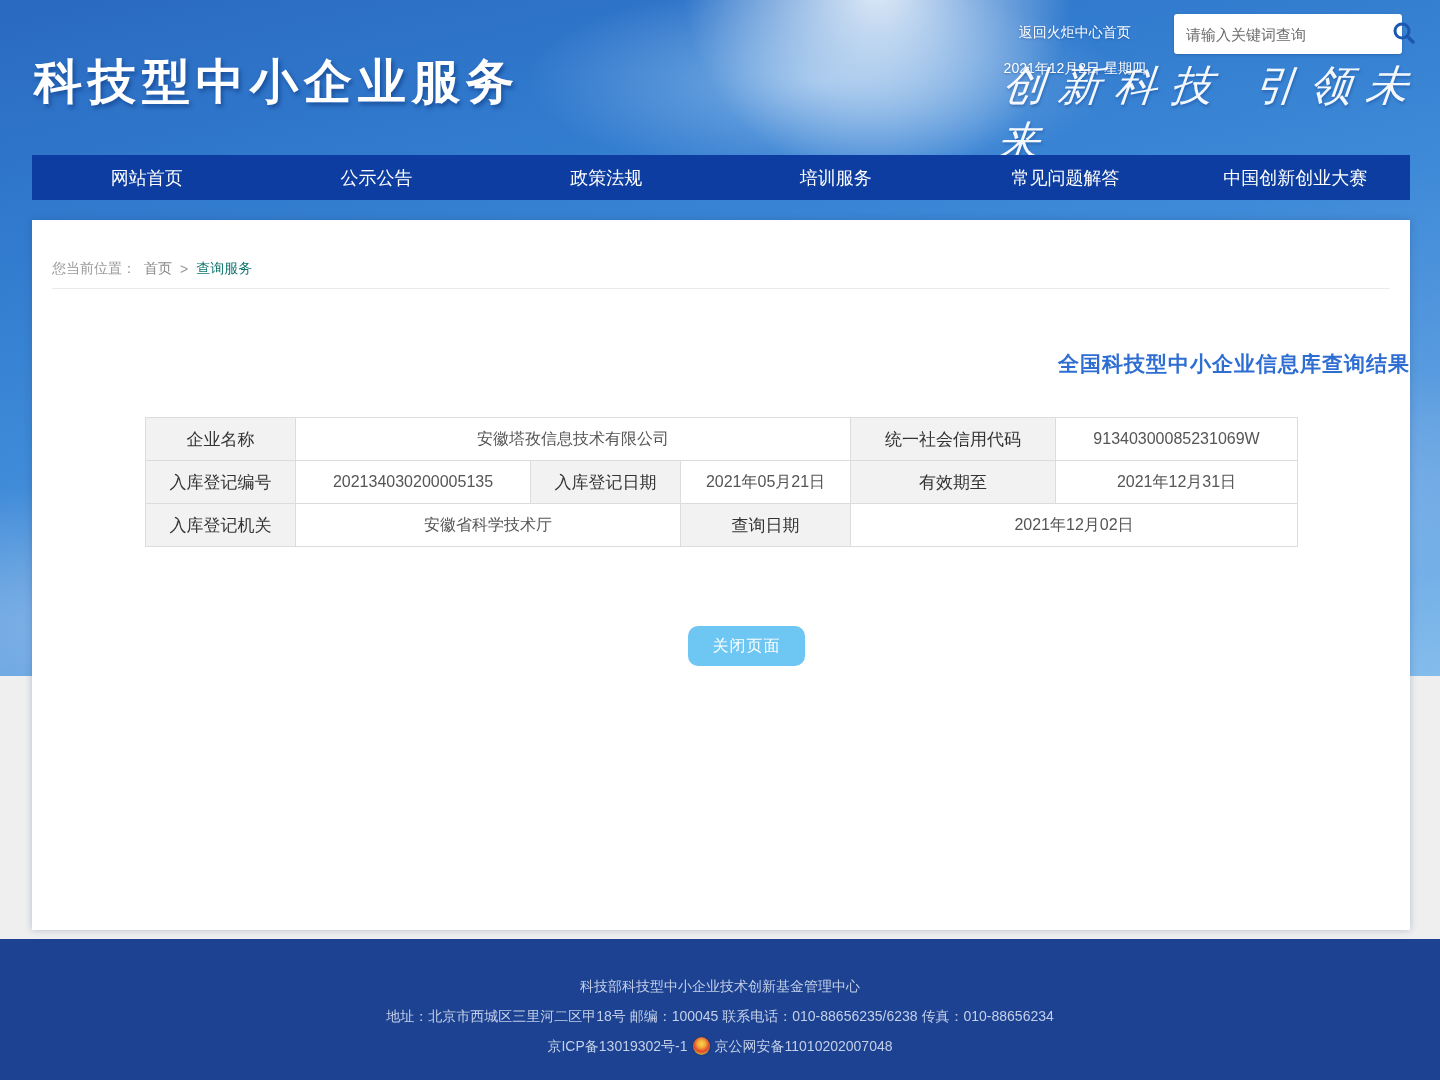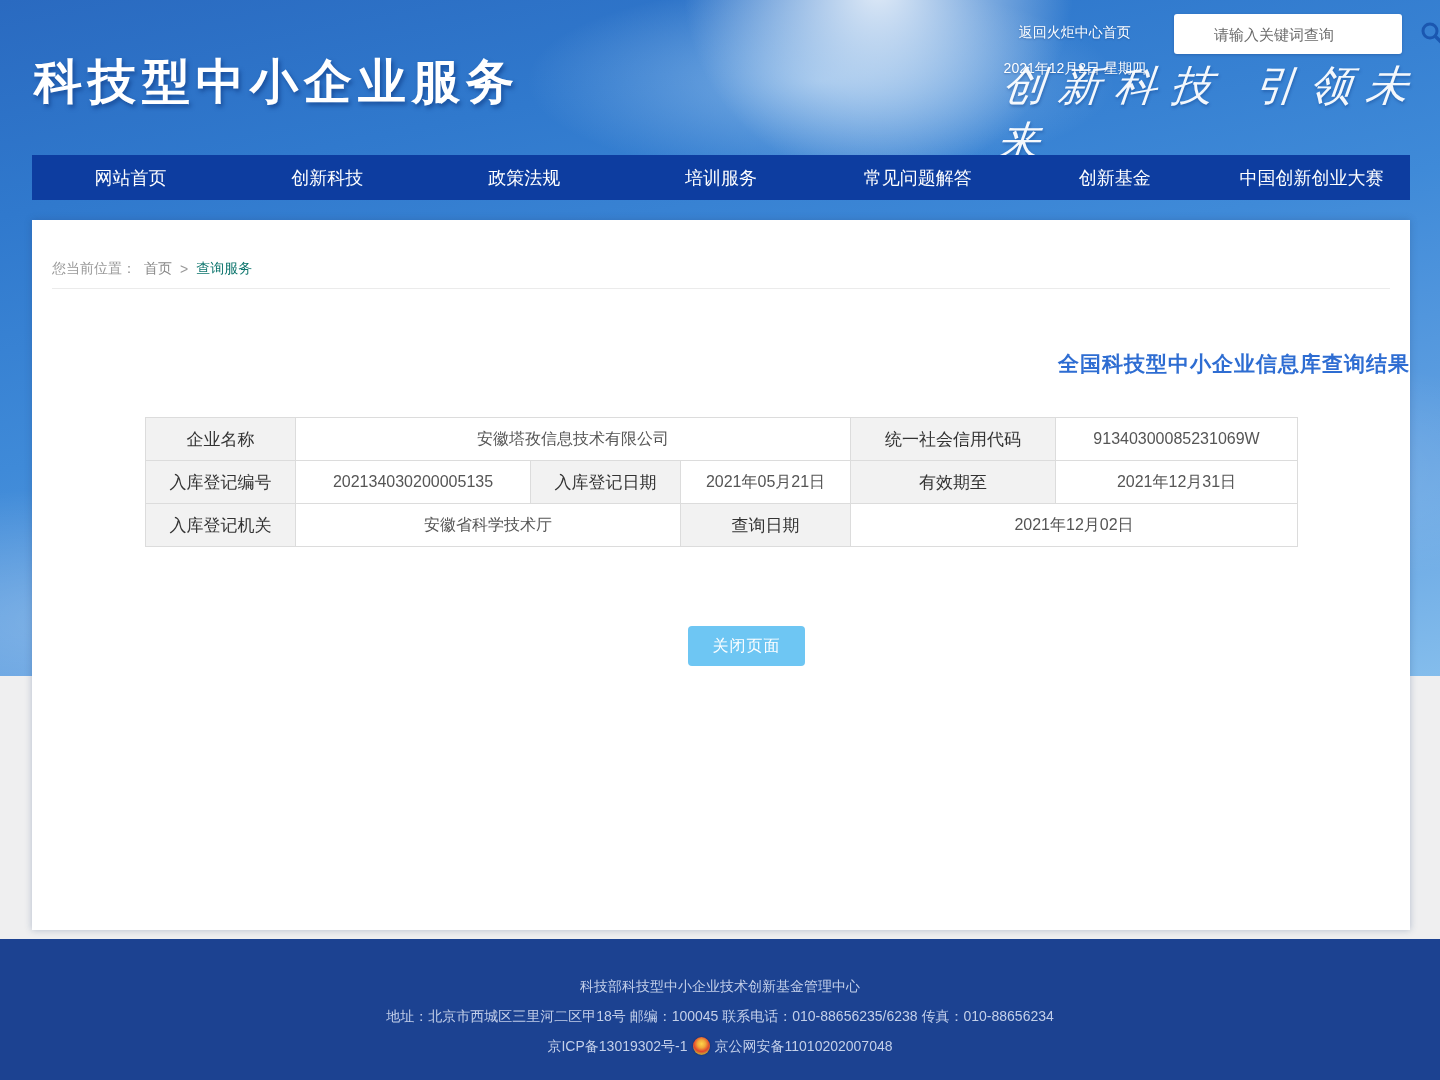--- a/index.html
+++ b/index.html
@@ -30,21 +30,20 @@
   .search-box {
     position: absolute; top: 14px; right: 38px;
     width: 228px; height: 40px; background: #ffffff;
     border-radius: 3px; display: flex; align-items: center;
     box-shadow: 0 1px 3px rgba(0,30,90,0.25);
   }
   .search-box input {
     flex: 1; border: none; outline: none; background: transparent;
     font-size: 15px; color: #ec4899; padding: 0 6px 0 12px;
     font-family: "Liberation Sans", "DejaVu Sans", sans-serif;
-    margin-left: 28px;
   }
   .search-box input::placeholder { color: #6b6b6b; }
   .search-btn {
     width: 40px; height: 40px; display: flex; align-items: center; justify-content: center;
     cursor: pointer; border: none; background: transparent;
   }
   
   .logo {
     position: absolute; top: 50px; left: 34px;
     font-size: 48px; font-weight: bold; color: #ffffff;
@@ -108,21 +107,21 @@
     overflow: hidden; white-space: nowrap;
   }
   table.result td.lbl {
     background: #f2f2f2; color: #333333; font-size: 17px;
   }
   
   .close-btn {
     position: absolute; top: 406px; left: 656px;
     width: 117px; height: 40px;
     background: #6ec6f3; color: #ffffff; font-size: 16px;
-    border: none; border-radius: 4px; cursor: pointer;
+    border: none; border-radius: 10px; cursor: pointer;
     font-family: "Liberation Sans", "DejaVu Sans", sans-serif;
     letter-spacing: 1px;
   }
   
   .footer {
     position: absolute; bottom: 0; left: 0; width: 1440px; height: 141px;
     background: #1c4291;
     color: #c3cfe9; font-size: 14px;
     display: flex; flex-direction: column; align-items: center;
     padding-top: 32px;
@@ -154,25 +153,24 @@
       </svg>
     </span>
   </button>
 </div>
 
 <div class="logo">科技型中小企业服务</div>
 <div class="slogan">创新科技 引领未来</div>
 
 <div class="nav">
   <div class="nav-item">网站首页</div>
-  <div class="nav-item">创新科技</div>
+  <div class="nav-item">公示公告</div>
   <div class="nav-item">政策法规</div>
   <div class="nav-item">培训服务</div>
   <div class="nav-item">常见问题解答</div>
-  <div class="nav-item">创新基金</div>
   <div class="nav-item">中国创新创业大赛</div>
 </div>
 
 <div class="card">
 
   <div class="breadcrumb">
     <span>您当前位置：</span>
     <a class="bc-home">首页</a>
     <span>&gt;</span>
     <a class="bc-current">查询服务</a>

